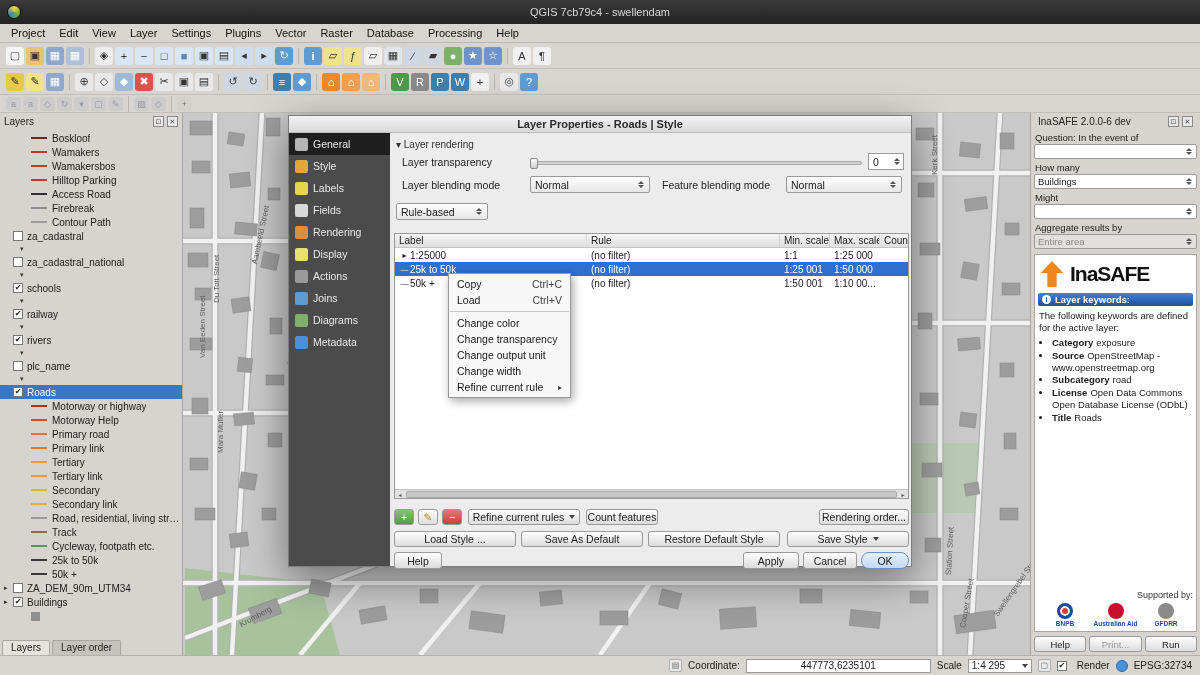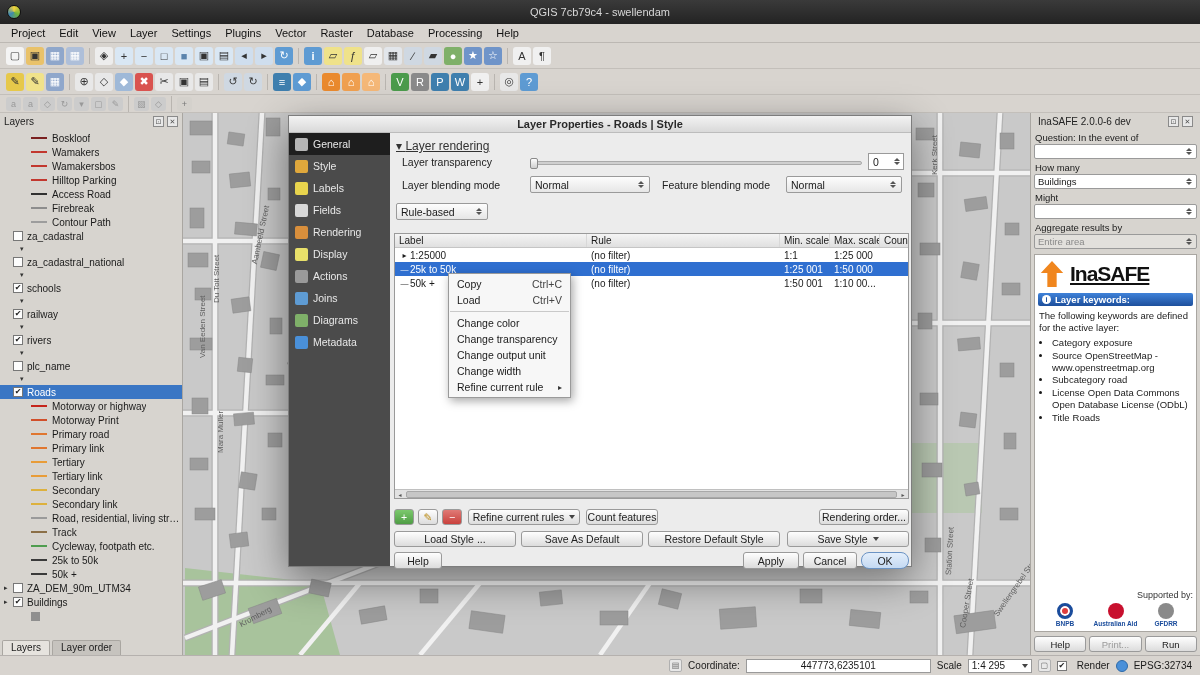--- a/index.html
+++ b/index.html
@@ -53,21 +53,21 @@
   .spin::after { content:""; border-left:3px solid transparent; border-right:3px solid transparent; border-top:3px solid #555; }
 
   
   .dlg { position:absolute; left:288px; top:115px; width:624px; height:452px; background:#ececec; border:1px solid #7d7d7d; box-shadow:0 12px 38px rgba(0,0,0,.45); z-index:3; }
   .dlg-title { height:17px; background:linear-gradient(#f3f3f3,#d9d9d9); border-bottom:1px solid #bcbcbc; display:flex; align-items:center; justify-content:center; font-size:11px; font-weight:bold; color:#2a2a2a; }
   .dside-wrap { position:absolute; left:0; top:17px; bottom:0; width:101px; background:#4b4b4b; overflow:hidden; }
   .dside { display:flex; align-items:center; gap:5px; height:22px; padding-left:6px; color:#e8e8e8; font-size:10.5px; white-space:nowrap; }
   .dside.dark { background:#1e1e1e; }
   .chip { width:13px; height:13px; border-radius:2px; flex:none; }
   .dlg-c { position:absolute; left:101px; top:17px; right:0; bottom:0; }
-  .sec-head { position:absolute; left:6px; top:6px; font-size:12px; color:#333;text-decoration:underline; }
+  .sec-head { position:absolute; left:6px; top:6px; font-size:10px; color:#333; }
   .flabel { position:absolute; font-size:10.5px; color:#222; white-space:nowrap; }
   .slider { position:absolute; left:140px; top:28px; width:332px; height:4px; background:#cfcfcf; border:1px solid #aaa; border-radius:2px; }
   .slider-handle { position:absolute; left:-1px; top:-4px; width:8px; height:11px; background:linear-gradient(#fdfdfd,#cfcfcf); border:1px solid #8a8a8a; border-radius:2px; }
   .spinbox { position:absolute; left:478px; top:20px; width:36px; height:17px; background:#fff; border:1px solid #9a9a9a; display:flex; align-items:center; padding:0 2px 0 4px; font-size:10.5px; }
   .spinbox .spin { margin-left:auto; }
   .combo { position:absolute; height:17px; background:linear-gradient(#fdfdfd,#e6e6e6); border:1px solid #9a9a9a; border-radius:2px; display:flex; align-items:center; padding:0 4px; font-size:10.5px; white-space:nowrap; }
   .combo .spin { margin-left:auto; }
   .rtable { position:absolute; left:4px; top:100px; width:515px; height:266px; background:#fff; border:1px solid #9a9a9a; overflow:hidden; }
   .rthead { display:flex; height:14px; background:linear-gradient(#f4f4f4,#e0e0e0); border-bottom:1px solid #c5c5c5; font-size:10px; }
   .rc { padding-left:4px; border-right:1px solid #d8d8d8; overflow:hidden; white-space:nowrap; display:flex; align-items:center; }
@@ -92,27 +92,27 @@
   .cm-sep { height:1px; background:#c9c9c9; margin:3px 1px; }
 
   
   .ipanel { position:absolute; left:1030px; top:113px; width:170px; height:542px; background:#d7d4cf; border-left:1px solid #a9a6a1; padding:0 3px; display:flex; flex-direction:column; z-index:2; }
   .ilabel { font-size:9.5px; margin:3px 1px 1px; }
   .icombo { height:15px; background:#fff; border:1px solid #9a9a9a; border-radius:2px; display:flex; align-items:center; padding:0 3px; font-size:9.5px; flex:none; }
   .icombo .spin { margin-left:auto; }
   .icombo.dis { background:#e2e0dc; color:#8a8a8a; }
   .iweb { flex:1; background:#fff; border:1px solid #a9a6a1; margin-top:5px; padding:4px 3px 2px; overflow:hidden; display:flex; flex-direction:column; }
   .ilogo { display:flex; align-items:center; gap:4px; margin:1px 0 5px; }
-  .ilogo-text { font-size:21px; font-weight:bold; letter-spacing:-1px; color:#111;text-decoration:underline; }
+  .ilogo-text { font-size:21px; font-weight:bold; letter-spacing:-1px; color:#111; }
   .ikw-bar { background:linear-gradient(#3f82d9,#1d4f9c); color:#fff; font-size:9.5px; font-weight:bold; padding:1px 4px; border-radius:2px; display:flex; align-items:center; gap:4px; }
   .info-badge { width:9px; height:9px; border-radius:50%; background:#fff; color:#1d4f9c; font-size:7px; display:inline-flex; align-items:center; justify-content:center; font-weight:bold; flex:none; }
   .ikw-intro { font-size:9.5px; margin:4px 1px 3px; line-height:1.25; }
   .ikw-list { margin:0 0 0 14px; font-size:9.5px; line-height:1.25; }
   .ikw-list li { margin-bottom:1px; }
-  .ikw-key { font-weight:normal; margin-right:3px; }
+  .ikw-key { font-weight:bold; margin-right:3px; }
   .isup { margin-top:auto; }
   .isup-label { font-size:9px; text-align:right; margin-bottom:3px; color:#333; }
   .isup-logos { display:flex; align-items:flex-start; justify-content:space-between; padding:0 2px 2px; }
   .slogo { display:flex; flex-direction:column; align-items:center; width:50px; }
   .smark { width:16px; height:16px; border-radius:50%; margin-bottom:1px; flex:none; }
   .mark-bnpb { background:#e03c3c; border:3px solid #1a4c9c; box-shadow:inset 0 0 0 2px #fff; }
   .mark-aus { background:#c8102e; }
   .mark-gfdrr { background:#8a8a8a; }
   .scap { font-size:6.5px; font-weight:bold; color:#1a4c9c; text-align:center; line-height:1.1; }
   .ibtns { display:flex; gap:3px; padding:4px 0 3px; flex:none; }
@@ -487,21 +487,21 @@
           <span class="exp"></span>
 
           <span class="sw" style="background:#c5251c"></span>
           <span class="lyr-label">Motorway or highway</span>
         </div>
 
         <div class="lyr ch">
           <span class="exp"></span>
 
           <span class="sw" style="background:#d14f2a"></span>
-          <span class="lyr-label">Motorway Print</span>
+          <span class="lyr-label">Motorway Help</span>
         </div>
 
         <div class="lyr ch">
           <span class="exp"></span>
 
           <span class="sw" style="background:#e0762f"></span>
           <span class="lyr-label">Primary road</span>
         </div>
 
         <div class="lyr ch">

